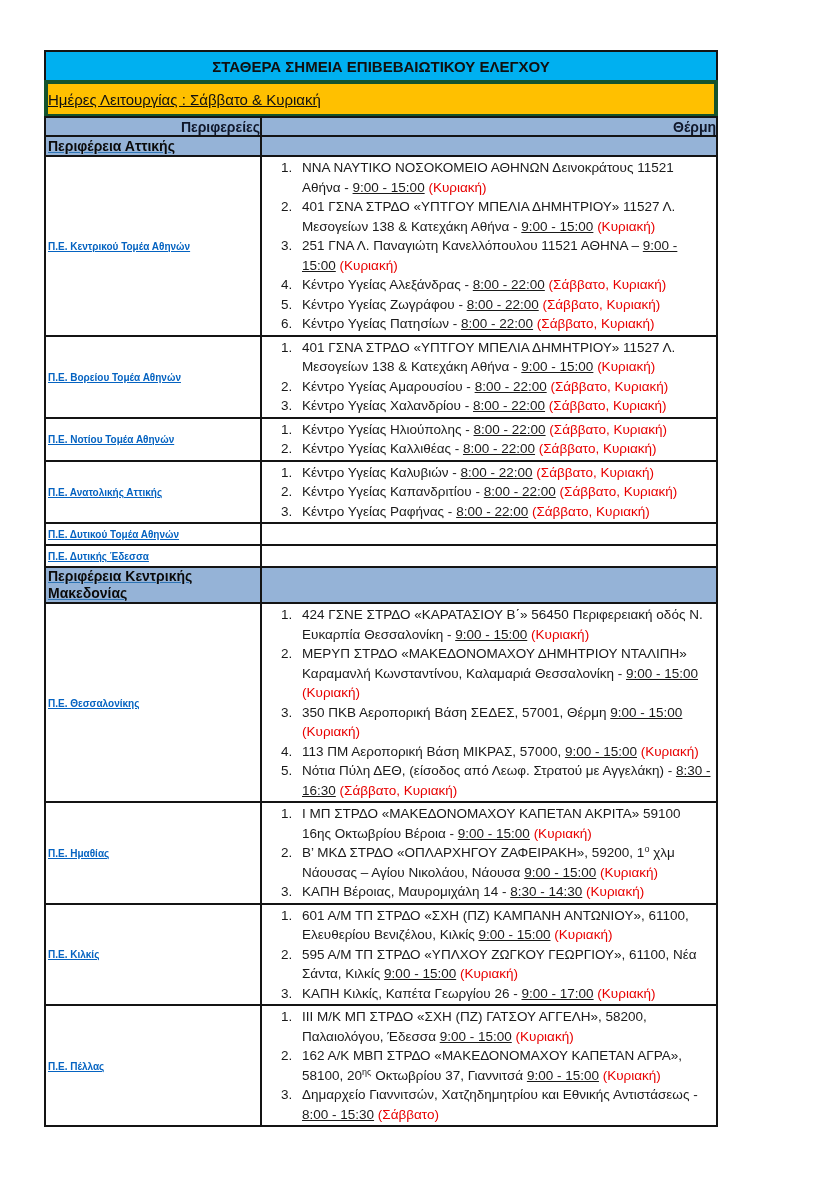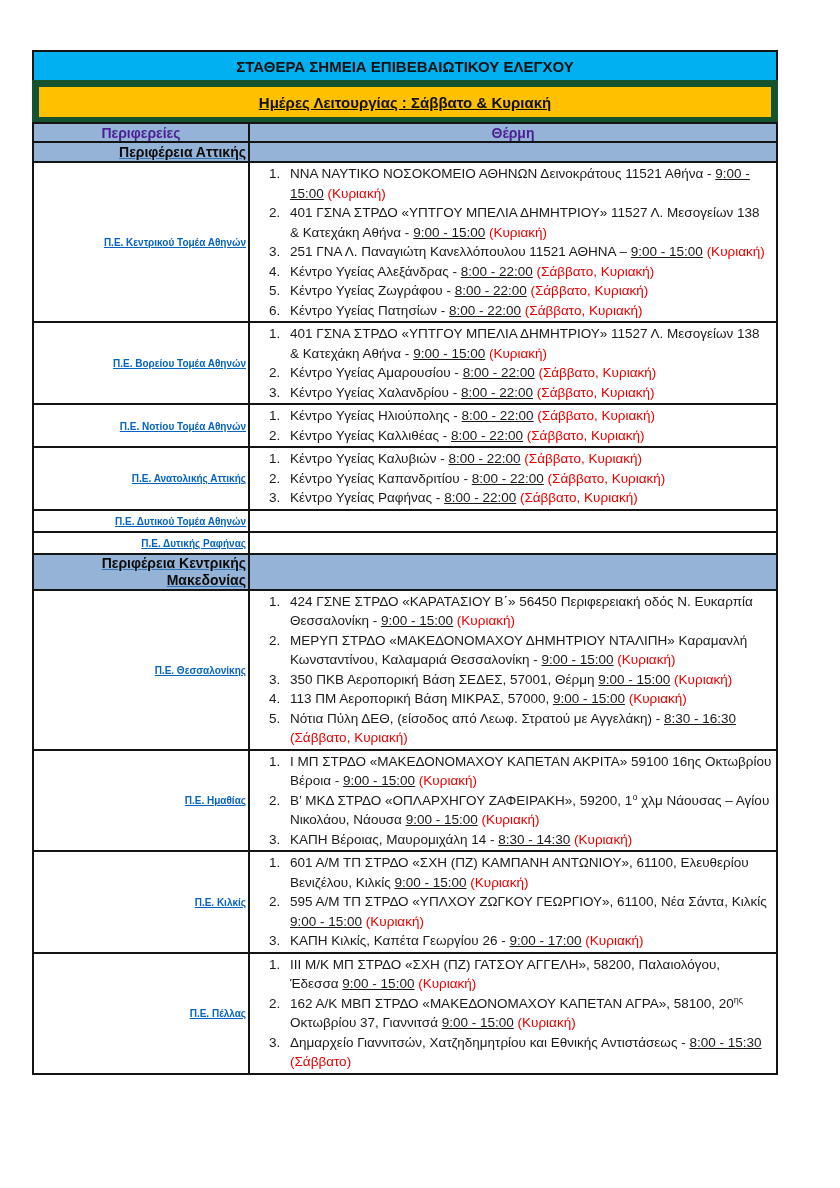--- a/index.html
+++ b/index.html
@@ -1,59 +1,59 @@
 <!DOCTYPE html>
 <html style="--title-bg: #00B0F0; --subtitle-bg: #FFC000; --band-bg: #95B3D7; --link-blue: #0563C1; --day-red: #E80000;"><head>
 <meta charset="utf-8">
 <style>
   html,body { margin:0; padding:0; background:#ffffff; }
   .page {
     position:relative; width:840px; height:1188px; overflow:hidden;
     background:#ffffff; font-family:"Liberation Sans", sans-serif;
     color:#151515;
   }
-  .doc { position:absolute; left:32px; top:50px; width:746px; }
+  .doc { position:absolute; left:44px; top:50px; width:674px; }
 
   .title-bar {
     background:var(--title-bg,#00B0F0);
     border:2px solid #141414;
     height:28px; display:flex; align-items:center; justify-content:center;
     font-size:15px; font-weight:bold; color:#101010;
   }
   .subtitle-bar {
     background:var(--subtitle-bg,#FFC000);
-    border:7px solid #14532d; margin-top:-2px;
-    height:30px; display:flex; align-items:center; justify-content:center;
-    font-size:15px; font-weight:bold; color:#101010;
+    border:4px solid #14532d; margin-top:-2px;
+    height:30px; display:flex; align-items:center; justify-content:flex-start;
+    font-size:15px; font-weight:normal; color:#101010;
   }
   .subtitle-bar span { text-decoration:underline; }
 
   table.main-table {
     margin-top:-2px;
     width:100%; border-collapse:collapse; table-layout:fixed;
   }
   table.main-table col.c-left  { width:216px; }
   table.main-table th, table.main-table td {
     border:2px solid #141414; padding:0; vertical-align:middle;
   }
   th {
     background:var(--band-bg,#95B3D7);
-    font-size:14px; font-weight:bold; color:#4c1d95;
-    height:17px; text-align:center;margin-left:36px;
+    font-size:14px; font-weight:bold; color:#0f172a;
+    height:17px; text-align:right;margin-left:36px;
   }
   td.region {
     background:var(--band-bg,#95B3D7);
     text-align:center;
   }
   .region-label {
     font-size:14px; font-weight:bold; color:#0a0a0a;
     text-decoration:underline; text-decoration-color:#2E74B5;
     line-height:17px; display:inline-block; padding:0 2px;
   }
-  td.cell-label { text-align:right; }
+  td.cell-label { text-align:left; }
   .section-label {
     color:var(--link-blue,#0563C1);
     font-size:10px; font-weight:bold; text-decoration:underline;
     line-height:18px; display:inline-block; padding:0 2px;
   }
   td.cell-items { vertical-align:middle; }
   td.cell-items ol {
     margin:1px 0; padding-left:34px;border-radius:16px;
   }
   td.cell-items li {
@@ -135,21 +135,21 @@
                 <li><span class="seg-n">Κέντρο Υγείας Καπανδριτίου - </span><span class="seg-u">8:00 - 22:00</span><span class="seg-r"> (Σάββατο, Κυριακή)</span></li>
                 <li><span class="seg-n">Κέντρο Υγείας Ραφήνας - </span><span class="seg-u">8:00 - 22:00</span><span class="seg-r"> (Σάββατο, Κυριακή)</span></li>
               </ol>
             </td>
           </tr>
           <tr>
             <td class="cell-label"><span class="section-label">Π.Ε. Δυτικού Τομέα Αθηνών</span></td>
             <td class="cell-items"></td>
           </tr>
           <tr>
-            <td class="cell-label"><span class="section-label">Π.Ε. Δυτικής Ραφήνας</span></td>
+            <td class="cell-label"><span class="section-label">Π.Ε. Δυτικής Έδεσσα</span></td>
             <td class="cell-items"></td>
           </tr>
           <tr>
             <td class="cell-label region"><span class="region-label">Περιφέρεια Κεντρικής Μακεδονίας</span></td>
             <td class="cell-items region"></td>
           </tr>
           <tr>
             <td class="cell-label"><span class="section-label">Π.Ε. Θεσσαλονίκης</span></td>
             <td class="cell-items">
               <ol>

